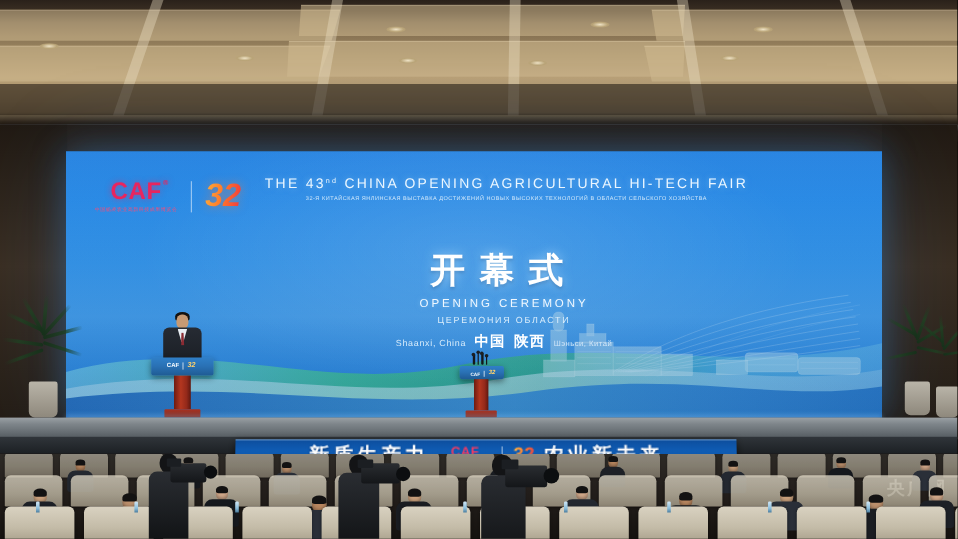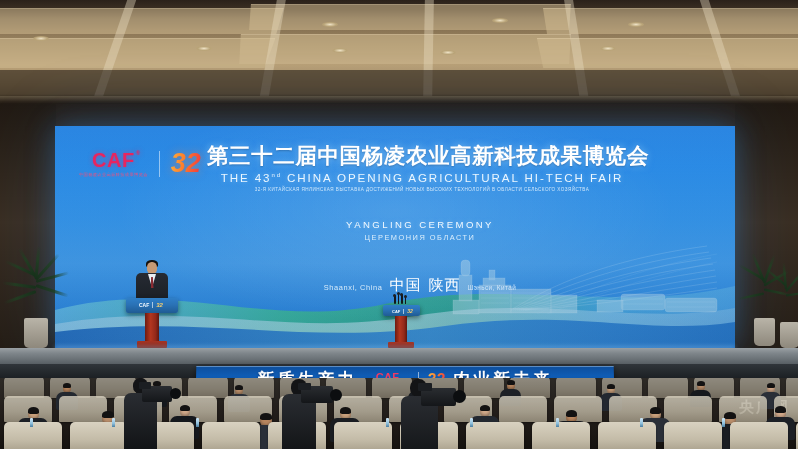--- a/index.html
+++ b/index.html
@@ -86,21 +86,21 @@
   .cer-block { position:absolute; left:180px; top:86px; width:370px; text-align:center; }
   .c-cn { font-size:29px; font-weight:700; color:#fff; letter-spacing:12px; line-height:1;
     text-shadow:0 0 10px rgba(190,230,255,.7), 0 2px 3px rgba(0,45,100,.35); }
   .c-en { font-size:9.6px; color:#f0f8ff; letter-spacing:2.4px; margin-top:7px;
     text-shadow:0 0 4px rgba(170,220,255,.5); }
   .c-ru { font-size:7.4px; color:#dbeefc; letter-spacing:1.5px; margin-top:3px; }
 
   .loc-block { position:absolute; left:180px; top:150px; width:370px; text-align:center;
     display:flex; align-items:baseline; justify-content:center; gap:7px; white-space:nowrap; }
   .loc-en { font-size:7.4px; color:#d8ecfb; letter-spacing:.6px; }
-  .loc-cn { font-size:15px; color:#ffffff; font-weight:400; letter-spacing:1px; }
+  .loc-cn { font-size:12px; color:#ffffff; font-weight:700; letter-spacing:1px; }
   .loc-ru { font-size:6.4px; color:#cfe5f8; letter-spacing:.4px; }
 
   
   .stage-top { position:absolute; left:0; top:348px; width:798px; height:18px;
     background:linear-gradient(180deg,#9aa0a4 0%,#7e858a 30%,#6a7176 62%,#50575c 100%); }
   .stage-face { position:absolute; left:0; top:364px; width:798px; height:14px;
     background:linear-gradient(180deg,#30353a 0%,#1c2024 100%); }
   .stage-glow { position:absolute; left:55px; top:346px; width:680px; height:7px;
     background:linear-gradient(180deg, rgba(150,205,250,.45), rgba(150,205,250,0)); filter:blur(2px); }
 
@@ -434,29 +434,29 @@
         <div class="caf-word">
           <span>CAF</span><sup>®</sup>
         </div>
         <div class="caf-sub">中国杨凌农业高新科技成果博览会</div>
       </div>
       <div class="caf-div"></div>
       <div class="caf-32">32</div>
     </div>
 
     <div class="title-block">
-      <div class="t-cn">第三十二届中国杨凌农业高新科技成果博览会</div>
       <div class="t-en">
         <span>THE 43</span><sup>nd</sup>&nbsp;<span>CHINA OPENING AGRICULTURAL HI-TECH FAIR</span>
       </div>
       <div class="t-ru">32-Я КИТАЙСКАЯ ЯНЛИНСКАЯ ВЫСТАВКА ДОСТИЖЕНИЙ НОВЫХ ВЫСОКИХ ТЕХНОЛОГИЙ В ОБЛАСТИ СЕЛЬСКОГО ХОЗЯЙСТВА</div>
     </div>
 
     <div class="cer-block">
-      <div class="c-en">YANGLING CEREMONY</div>
+      <div class="c-cn">开幕式</div>
+      <div class="c-en">OPENING CEREMONY</div>
       <div class="c-ru">ЦЕРЕМОНИЯ ОБЛАСТИ</div>
     </div>
 
     <div class="loc-block">
       <span class="loc-en">Shaanxi, China</span>
       <span class="loc-cn">中国</span>
       <span class="loc-cn">陕西</span>
       <span class="loc-ru">Шэньси, Китай</span>
     </div>
   </div>

